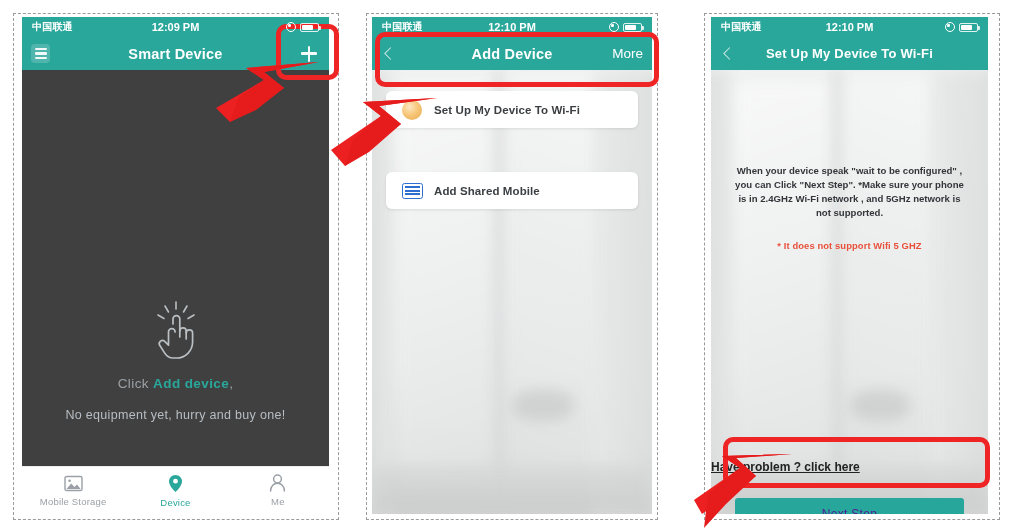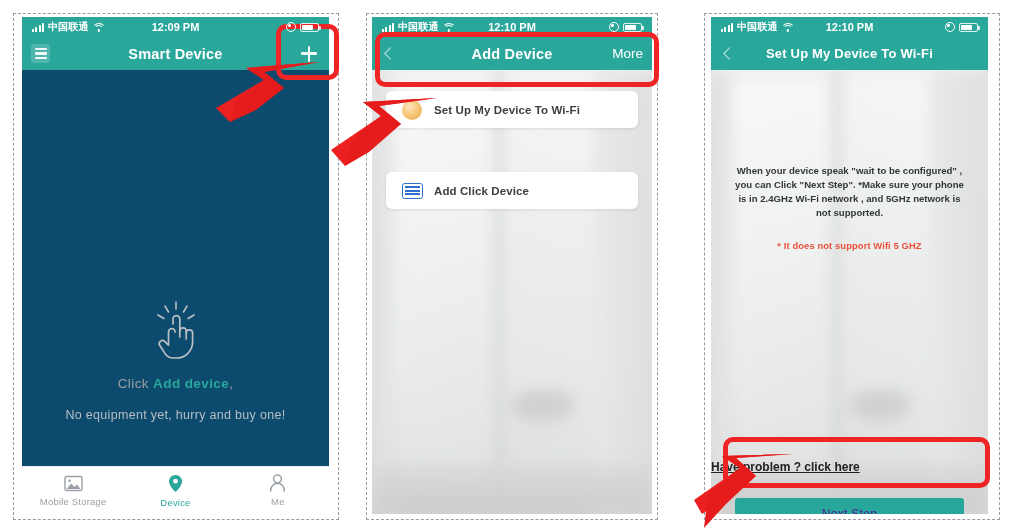--- a/index.html
+++ b/index.html
@@ -23,21 +23,21 @@
   #phone1{left:22px;top:17px;width:307px;height:497px;}
   #phone2{left:372px;top:17px;width:280px;height:497px;}
   #phone3{left:711px;top:17px;width:277px;height:497px;}
 
   
   .statusbar{
     height:20px;display:flex;align-items:center;
     padding:0 10px;color:#ffffff;font-size:10.5px;font-weight:bold;
     position:relative;
   }
-  .sb-left{display:flex;align-items:center;gap:4px;}
+  .sb-left{display:flex;align-items:center;gap:4px;flex-direction:column;}
   .sb-carrier{font-size:10px;letter-spacing:.2px;}
   .sb-time{position:absolute;left:0;right:0;text-align:center;font-size:11px;font-weight:bold;}
   .sb-right{margin-left:auto;display:flex;align-items:center;gap:4px;position:relative;z-index:2;}
 
   .bars{display:flex;align-items:flex-end;gap:1.3px;height:9px;}
   .bars i{width:2px;background:#fff;border-radius:.5px;display:block;}
   .bars i:nth-child(1){height:3px}
   .bars i:nth-child(2){height:5px}
   .bars i:nth-child(3){height:7px}
   .bars i:nth-child(4){height:9px}
@@ -86,21 +86,21 @@
   }
   .chev-back::before{
     content:"";position:absolute;left:5px;top:3px;width:8px;height:8px;
     border-left:1.8px solid rgba(255,255,255,.75);
     border-bottom:1.8px solid rgba(255,255,255,.75);
     transform:rotate(45deg);
   }
   .nav-more{margin-left:auto;position:relative;z-index:2;font-size:13.5px;color:#fff;font-weight:500;}
 
   
-  .s1-body{height:444px;background:#0c4a6e;position:relative;}
+  .s1-body{height:444px;background:#404040;position:relative;}
   .empty-wrap{
     position:absolute;left:0;right:0;top:230px;text-align:center;
   }
   .hand-icon{width:54px;height:62px;margin:0 auto 14px;position:relative;}
   .empty-title{
     font-size:13.5px;color:#9aa0a6;letter-spacing:.4px;
   }
   .empty-title b{color:#2aa79b;font-weight:bold;}
   .empty-sub{
     margin-top:17px;font-size:12.5px;color:#b7bdc2;letter-spacing:.3px;
@@ -334,21 +334,21 @@
 
 
       <div class="card" id="card-shared">
         <span class="card-ic">
           <span class="qr-ic">
               <i></i>
               <i></i>
               <i></i>
             </span>
         </span>
-        <span class="card-label">Add Click Device</span>
+        <span class="card-label">Add Shared Mobile</span>
       </div>
     </div>
   </div>
 
   <div class="phone" id="phone3">
 
     <div class="statusbar" style="background:#2aa79b">
       <div class="sb-left">
         <span class="bars">
             <i></i>

